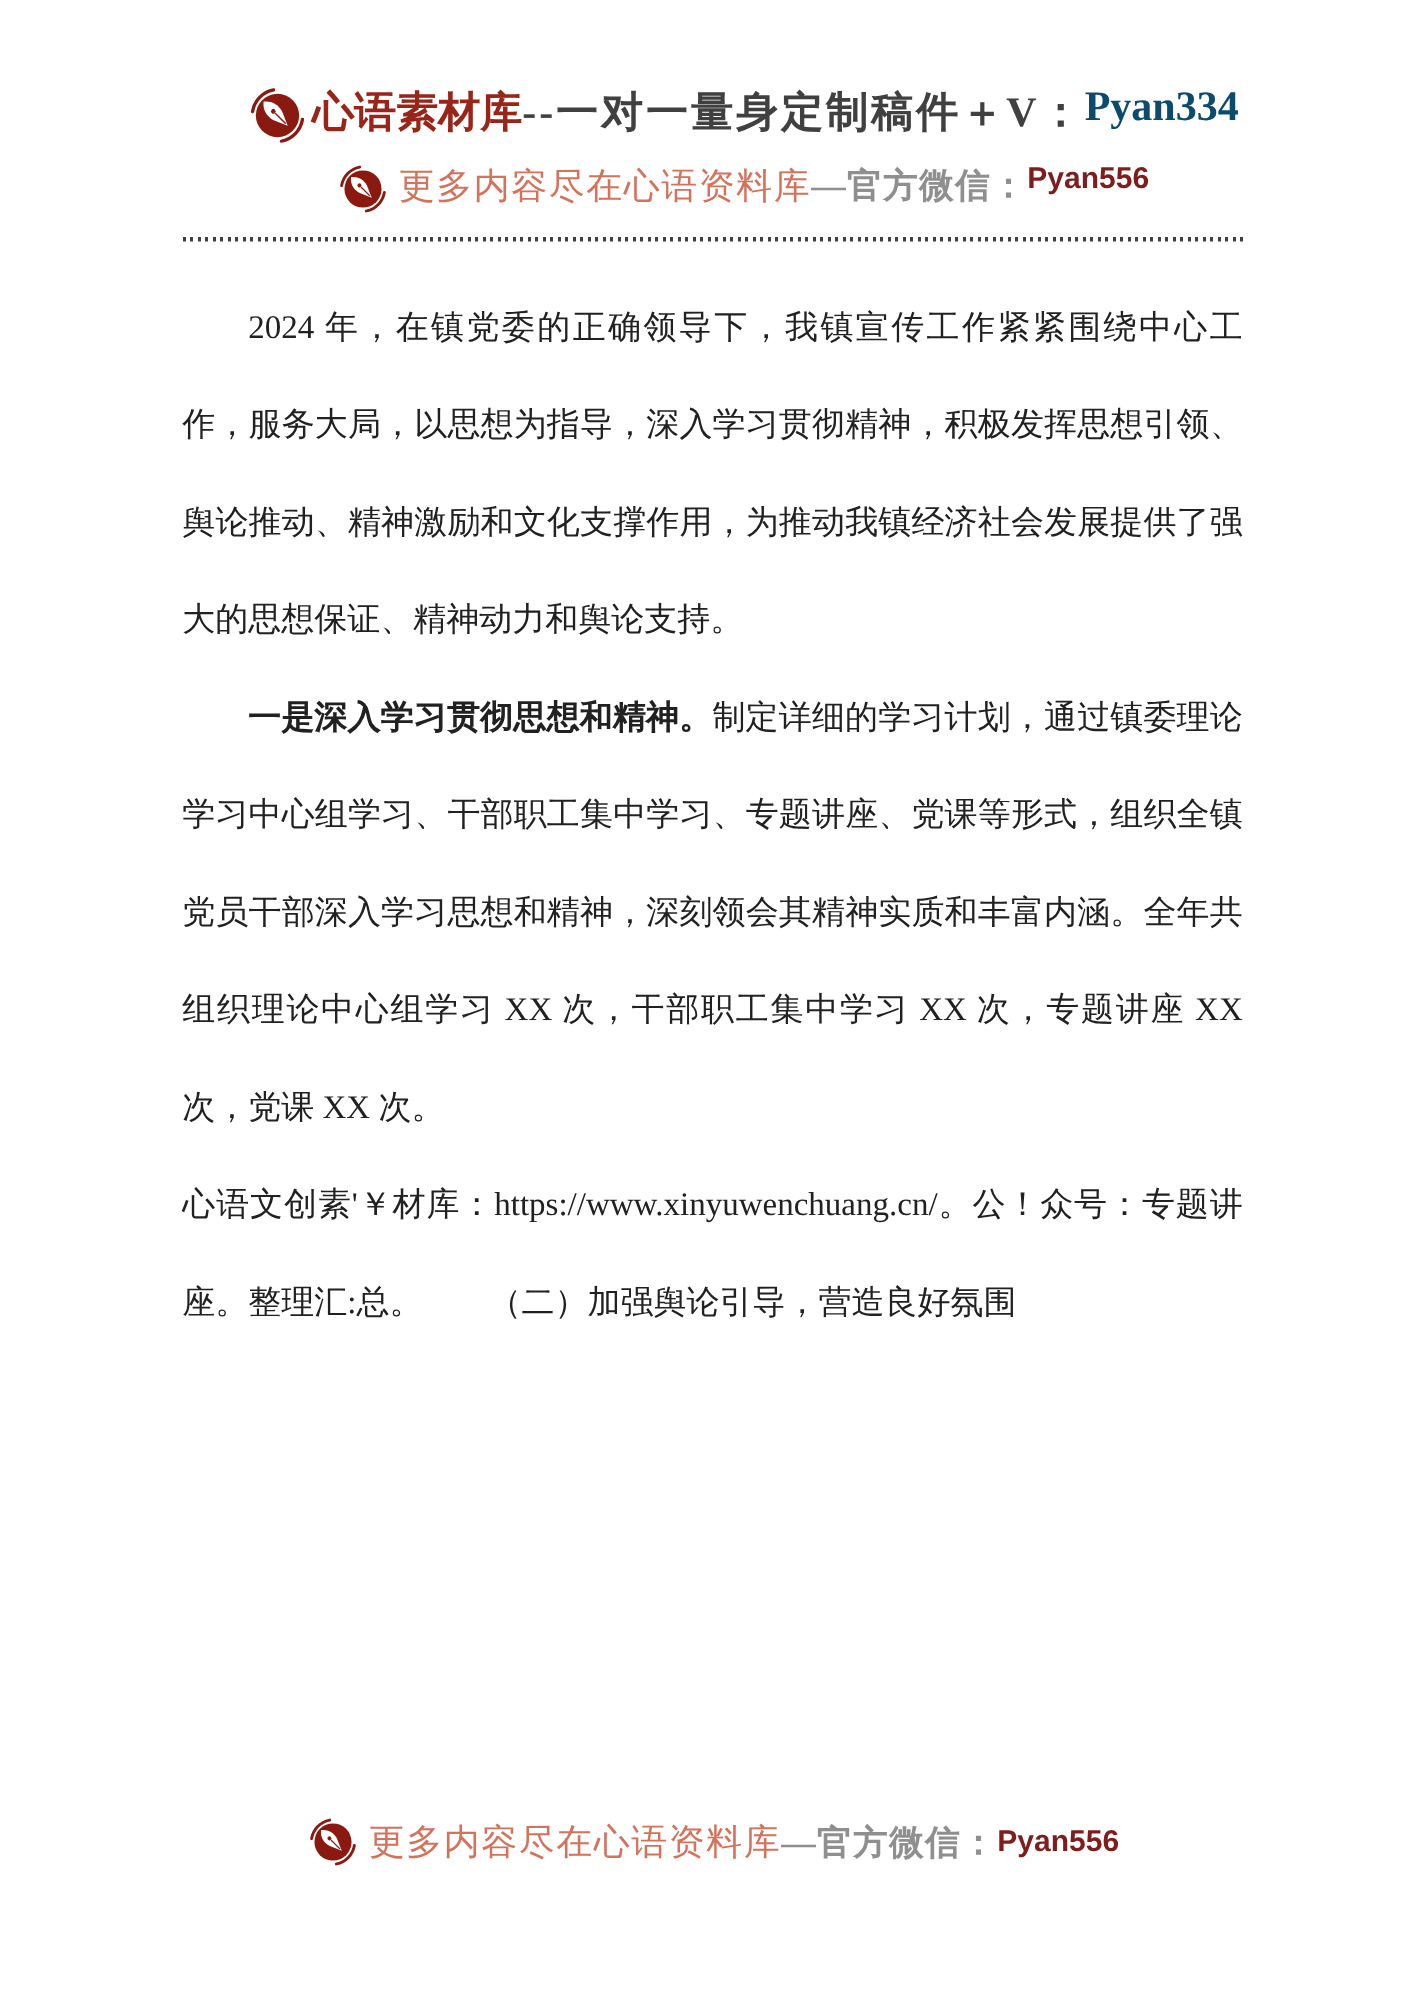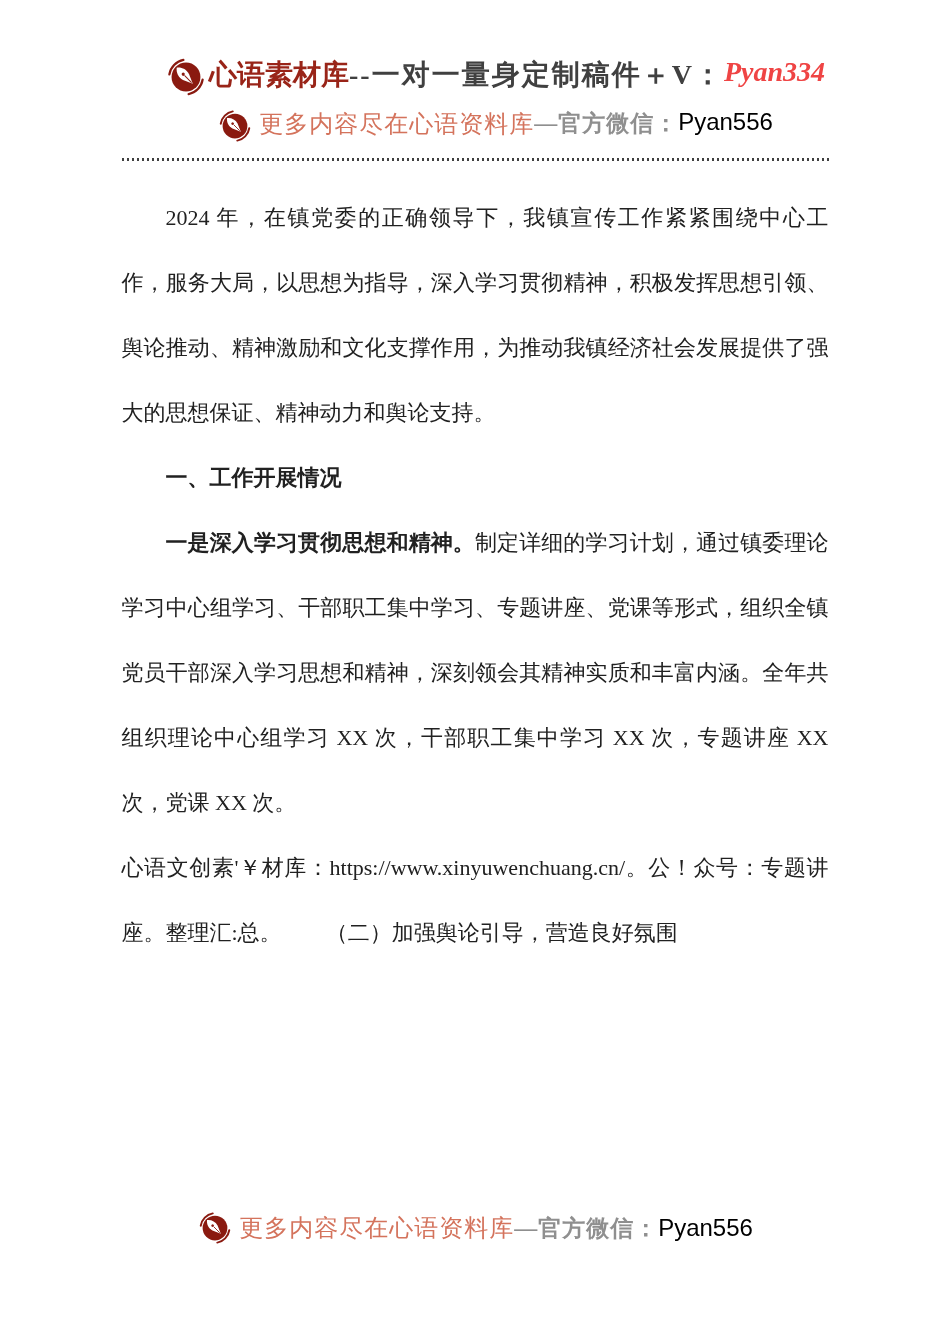--- a/index.html
+++ b/index.html
@@ -23,31 +23,30 @@
   .logo-sm { width:36px; height:36px; margin-right:6px; }
   .brand-name {
     font-size:28px; font-weight:700; color:#992418;
     font-family:"Liberation Serif","DejaVu Serif",serif;
   }
   .tagline {
     font-size:28px; font-weight:700; color:#404040;
     letter-spacing:2px;
   }
   .wechat-red {
-    font-size:28px; font-weight:700; color:#ef4444;
+    font-size:28px; font-weight:700; color:#0c4a6e;
     font-family:"Liberation Serif","DejaVu Serif",serif;
-    font-style:italic;
   }
   .promo-text {
     font-size:24px; font-weight:400; color:#d4735c;
     letter-spacing:1px;
   }
   .promo-label { font-size:23px; font-weight:700; color:#8f8f8f; letter-spacing:1px; }
   .wechat-pink {
-    font-size:24px; font-weight:400; color:#000000;
+    font-size:20px; font-weight:700; color:#7f1d1d;
     font-family:"Liberation Sans","DejaVu Sans",sans-serif;
   }
   
   .divider {
     width:707px; height:3px;
     margin:10px auto 0;
     background:repeating-linear-gradient(90deg,#3f3f3f 0 2px,transparent 2px 5px);
   }
   
   .content { width:707px; margin:24px auto 0; }
@@ -112,21 +111,20 @@
       <span class="promo-label">—官方微信：</span>
       <span class="wechat-pink">Pyan556</span>
     </div>
   </header>
 
   <div class="divider"></div>
 
   <main class="content">
     <p class="indent"><span>2024 年，在镇党委的正确领导下，我镇宣传工作紧紧围绕中心工作，服务大局，以思想为指导，深入学习贯彻精神，积极发挥思想引领、舆论推动、精神激励和文化支撑作用，为推动我镇经济社会发展提供了强大的思想保证、精神动力和舆论支持。</span></p>
 
-    <p class="indent cn-bold">一、工作开展情况</p>
 
 
     <p class="indent"><b class="cn-bold">一是深入学习贯彻思想和精神。</b><span>制定详细的学习计划，通过镇委理论学习中心组学习、干部职工集中学习、专题讲座、党课等形式，组织全镇党员干部深入学习思想和精神，深刻领会其精神实质和丰富内涵。全年共组织理论中心组学习 XX 次，干部职工集中学习 XX 次，专题讲座 XX 次，党课 XX 次。</span></p>
 
 
     <p><span>心语文创素'￥材库：https://www.xinyuwenchuang.cn/。公！众号：专题讲座。整理汇:总。</span><span class="gap"></span><span>（二）加强舆论引导，营造良好氛围</span></p>
 
   </main>
 
   <footer class="footer">

